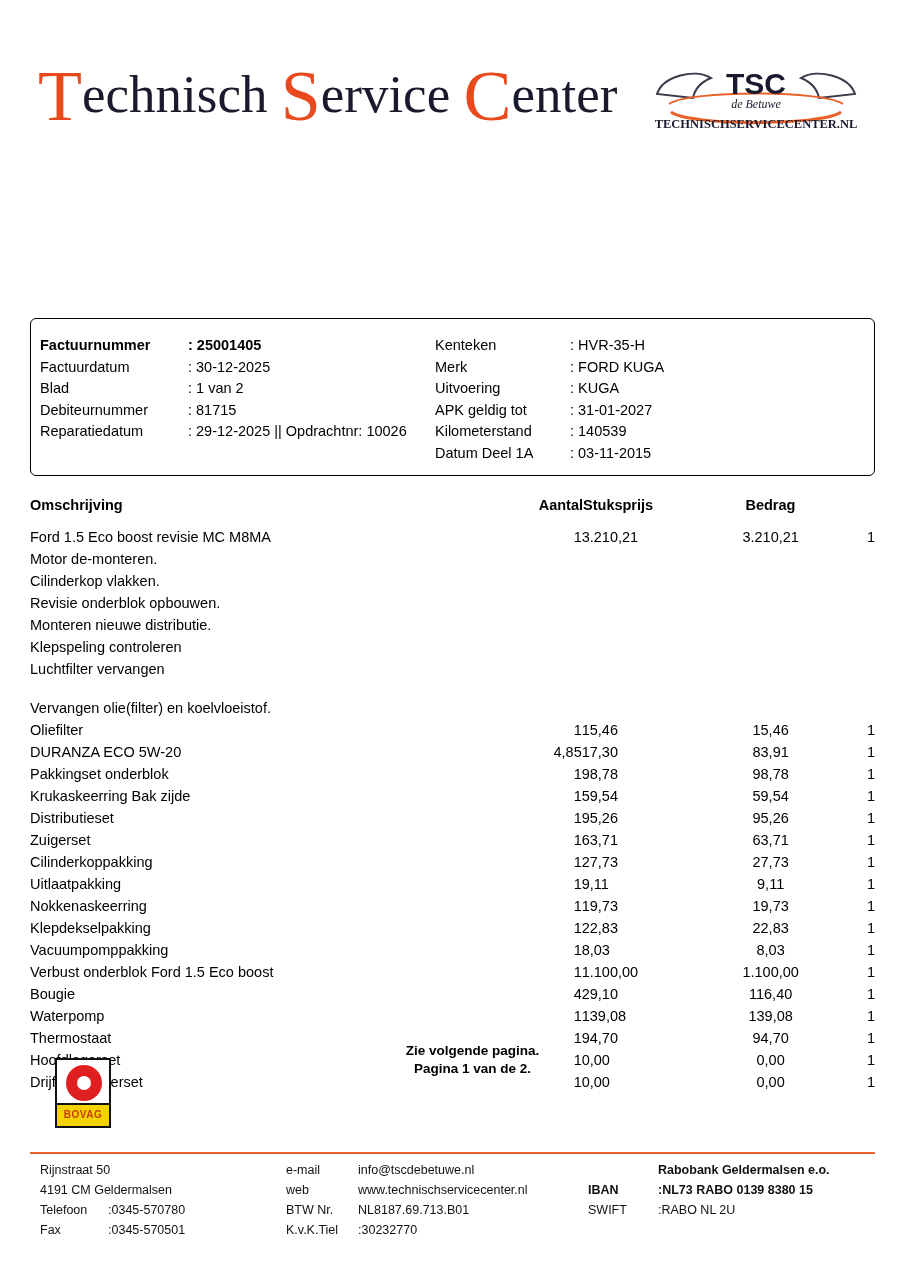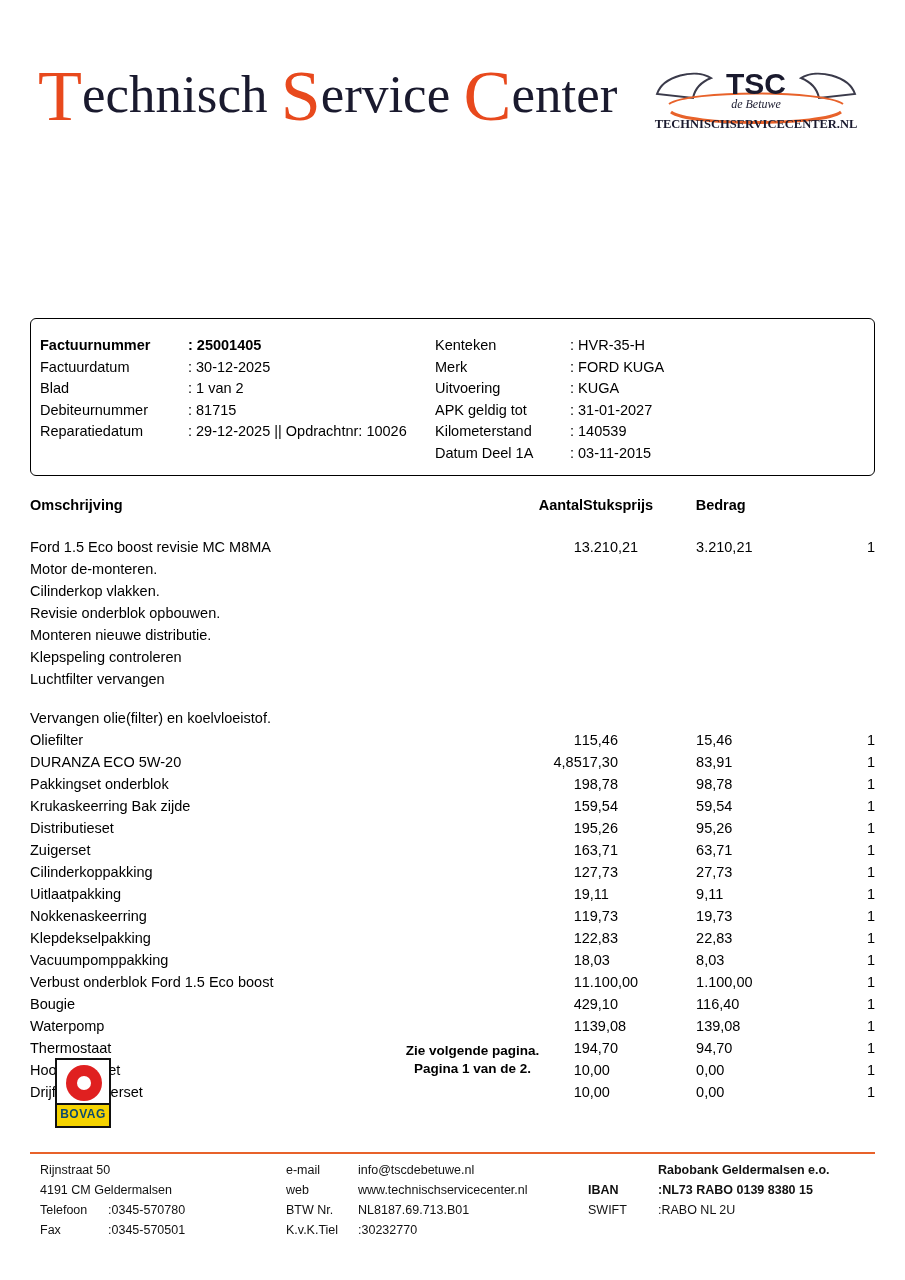--- a/index.html
+++ b/index.html
@@ -92,26 +92,26 @@
     font-size: 14.5px;
   }
   .t-row {
     display: flex;
     line-height: 22px;
     height: 22px;
     white-space: nowrap;
   }
   .t-head {
     font-weight: bold;
-    margin-bottom: 20px;
+    margin-bottom: 10px;
   }
   .c-desc  { width: 470px; overflow: hidden; }
   .c-qty   { width: 85px;  text-align: right; }
   .c-price { width: 105px; text-align: left; padding-right: 10px; }
-  .c-amt   { width: 150px; text-align: left; }
+  .c-amt   { width: 150px; text-align: center; }
   .c-tax   { width: 30px;  text-align: right; }
   .t-head .c-qty   { padding-right: 0; }
   .t-head .c-price { padding-right: 8px; }
   .t-head .c-amt   { padding-right: 0; }
   .spacer { height: 17px; }
 
   
   .page-note {
     position: absolute;
     top: 1042px;
@@ -153,23 +153,23 @@
   }
   .bovag .bar {
     position: absolute;
     bottom: 0; left: 0; right: 0;
     height: 21px;
     background: #f5d300;
     border-top: 2px solid #111;
     text-align: center;
     font-family: "Liberation Sans", sans-serif;
     font-weight: bold;
-    font-size: 12px;
+    font-size: 10px;
     line-height: 19px;
-    color: #0c4a6e;
+    color: #c2410c;
     letter-spacing: 0.5px;
   }
 
   
   .rule {
     position: absolute;
     top: 1152px;
     left: 30px;
     width: 845px;
     height: 2px;

